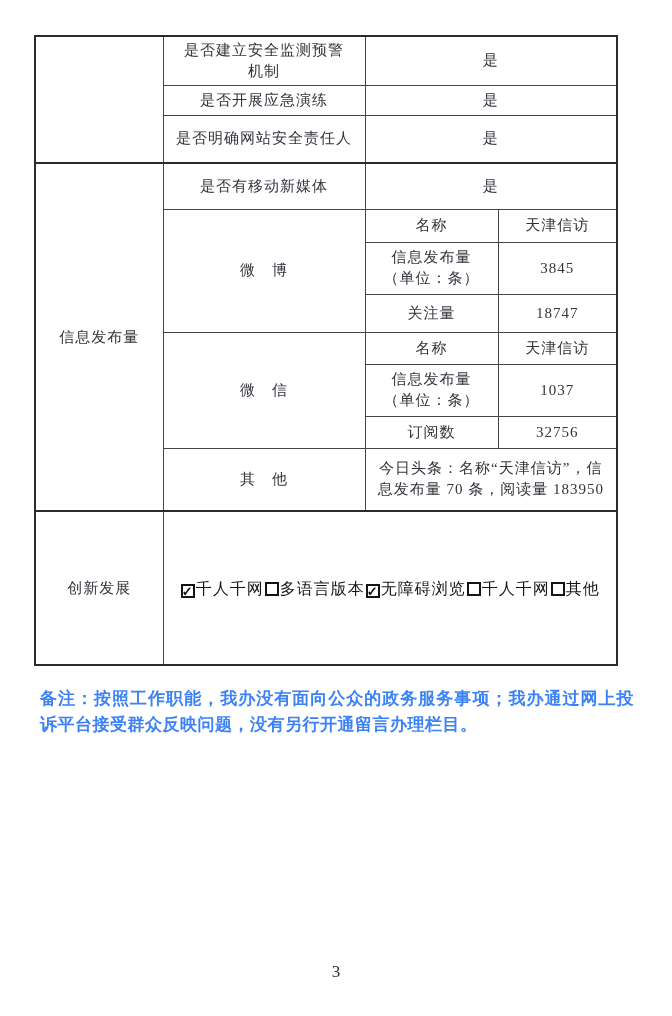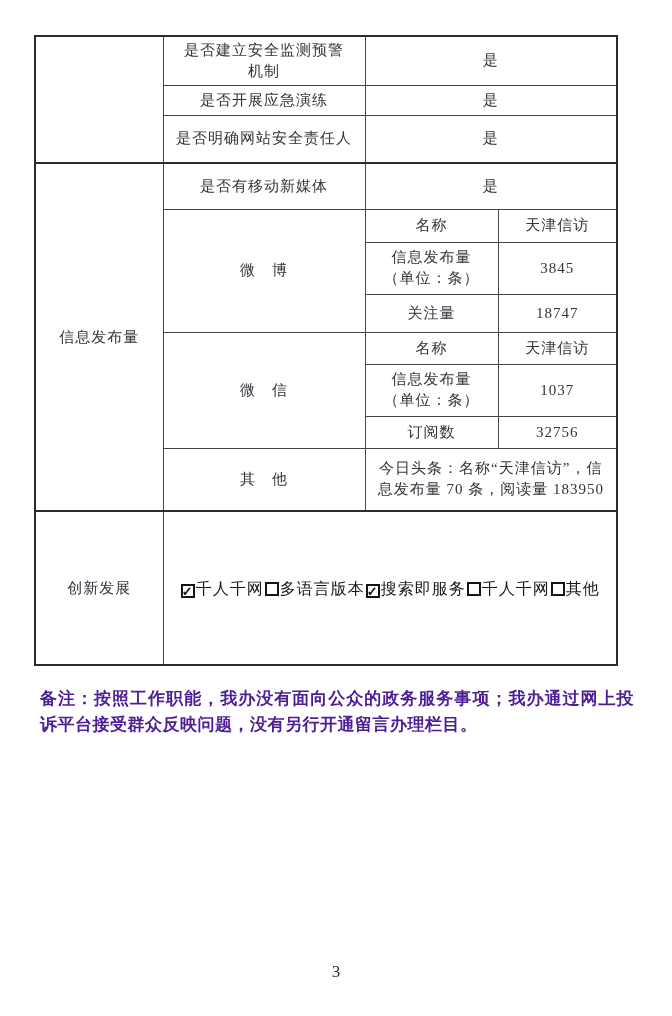--- a/index.html
+++ b/index.html
@@ -27,21 +27,21 @@
     font-size:16px; color:#161616; letter-spacing:1px; white-space:nowrap;
   }
   .checkbox {
     display:inline-flex; align-items:center; justify-content:center;
     width:14px; height:14px; border:2px solid #141414; background:#fff;
     font-size:13px; font-weight:bold; line-height:1; color:#141414;
     vertical-align:-2px; margin:0 1px;
   }
   .note {
     position:absolute; left:40px; top:686px; width:594px;
-    font-weight:bold; color:#4c1d95; font-size:17px; line-height:26px;
+    font-weight:bold; color:#3b82f6; font-size:17px; line-height:26px;
     letter-spacing:0.5px; text-align:justify;
   }
   .page-number {
     position:absolute; left:0; top:962px; width:672px;
     text-align:center; font-size:17px; color:#2f2f38;
   }
 </style>
 </head>
 <body>
 
@@ -110,21 +110,21 @@
     </tr>
     <tr style="height:63px">
       <td>其　他</td>
       <td colspan="2" class="other-content">今日头条：名称“天津信访”，信息发布量 70 条，阅读量 183950</td>
     </tr>
 
     <tr style="height:154px">
       <td class="sec-top">创新发展</td>
       <td colspan="3" class="sec-top">
         <div class="checkbox-line">
-          <span class="checkbox checked">✓</span><span>千人千网</span><span class="checkbox"></span><span>多语言版本</span><span class="checkbox checked">✓</span><span>搜索即服务</span><span class="checkbox"></span><span>千人千网</span><span class="checkbox"></span><span>其他</span>
+          <span class="checkbox checked">✓</span><span>千人千网</span><span class="checkbox"></span><span>多语言版本</span><span class="checkbox checked">✓</span><span>无障碍浏览</span><span class="checkbox"></span><span>千人千网</span><span class="checkbox"></span><span>其他</span>
         </div>
       </td>
     </tr>
   </tbody>
 </table>
 
 <div class="note">备注：按照工作职能，我办没有面向公众的政务服务事项；我办通过网上投诉平台接受群众反映问题，没有另行开通留言办理栏目。</div>
 
 <div class="page-number">3</div>
 

